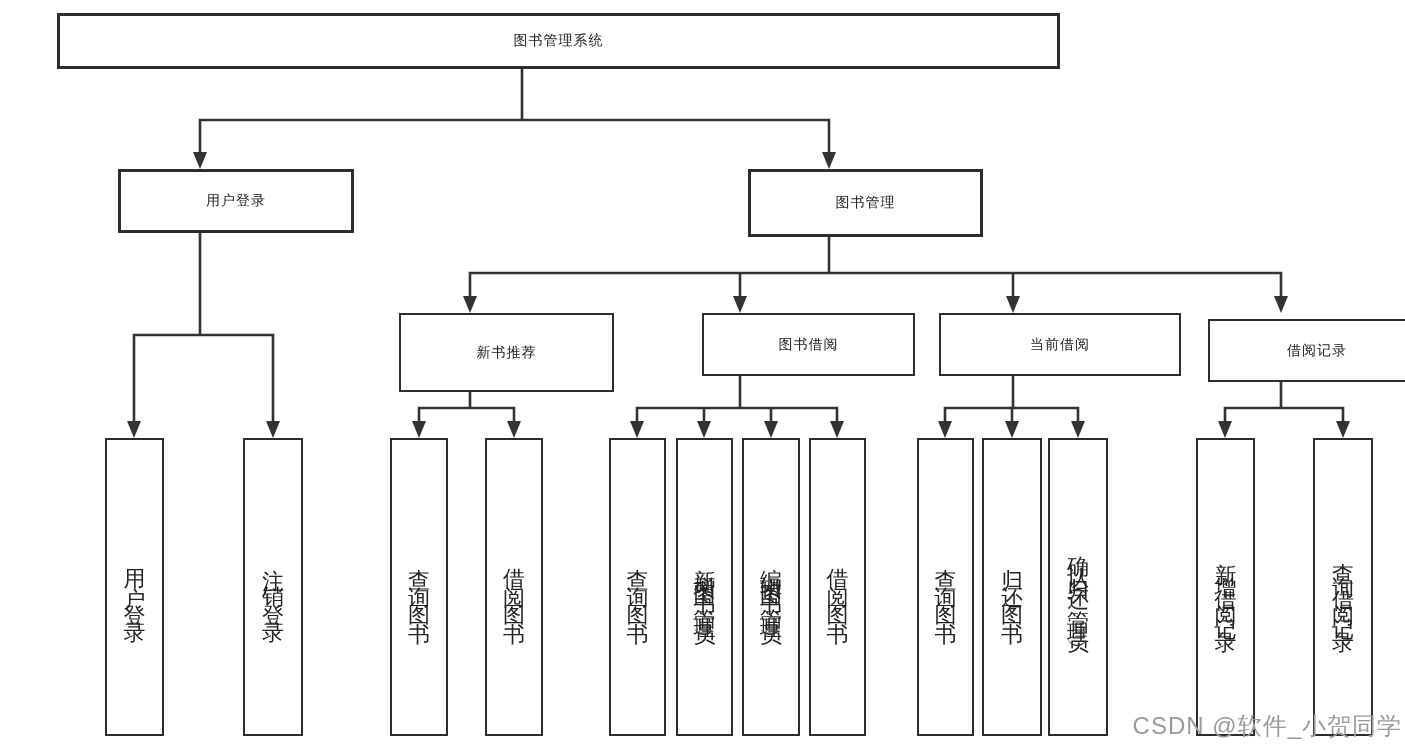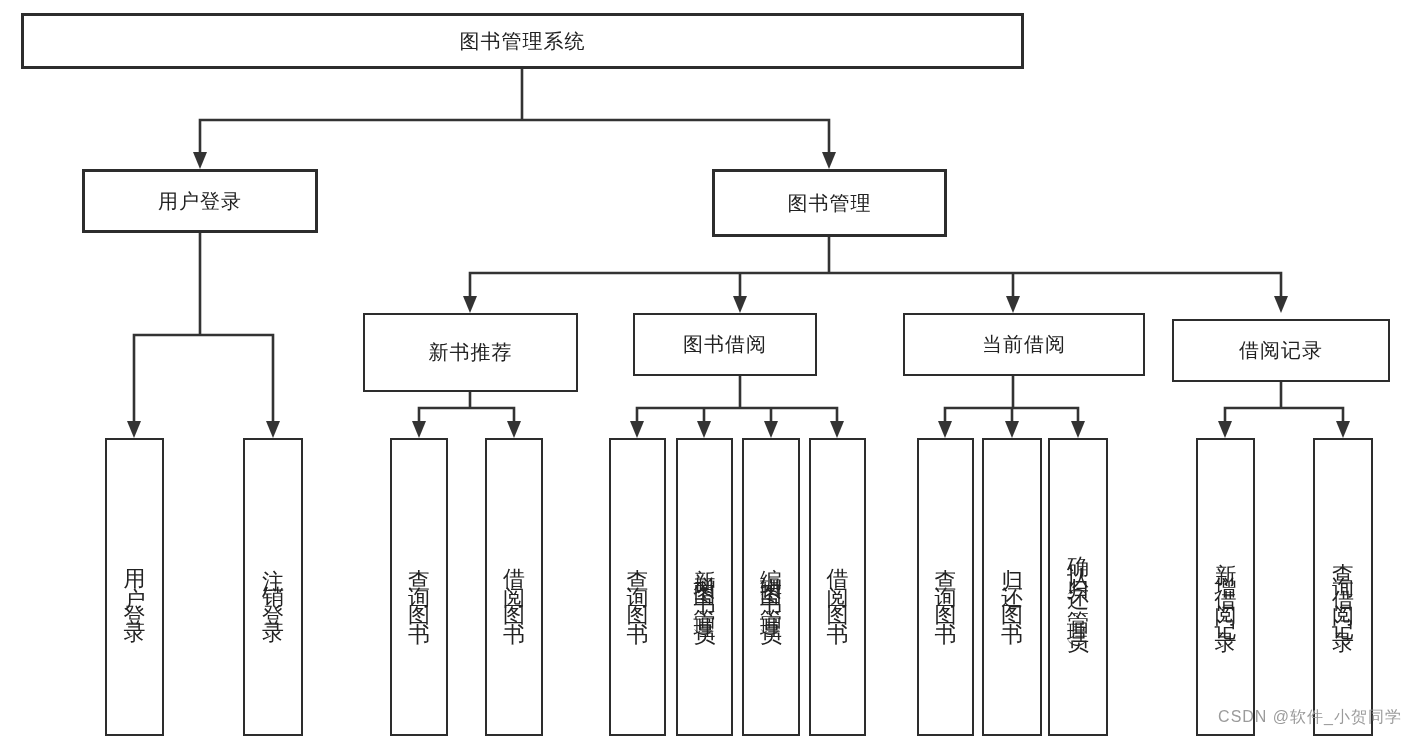--- a/index.html
+++ b/index.html
@@ -20,23 +20,24 @@
   }
   .connectors{position:absolute;left:0;top:0;width:1405px;height:747px;}
   .connectors path{stroke:var(--line);stroke-width:2.6;fill:none;stroke-linecap:square;}
   .connectors polygon{fill:var(--line);stroke:none;}
   .hbox{
     position:absolute;
     box-sizing:border-box;
     background:var(--background);
     border:3px solid var(--border);
     display:flex;align-items:center;justify-content:center;
-    font-size:20px;
+    font-size:14px;
     letter-spacing:1px;
     white-space:nowrap;
+    margin-left:36px;
   }
   .hbox.l3{border-width:2.5px;}
   .leaf{
     position:absolute;
     top:438px;height:298px;
     box-sizing:border-box;
     background:var(--background);
     border:2.5px solid var(--border);
     display:flex;align-items:center;justify-content:center;
   }
@@ -46,22 +47,22 @@
     font-size:22px;
     line-height:1;
     white-space:nowrap;
   }
   .sp18{letter-spacing:18px;}
   .sp14{letter-spacing:14px;}
   .sp11{letter-spacing:11px;}
   .sp8{letter-spacing:8px;}
   .watermark{
     position:absolute;
-    right:3px;bottom:19px;
-    font-size:16px;
+    right:3px;bottom:5px;
+    font-size:24px;
     color:var(--watermark);
     letter-spacing:1px;
     white-space:nowrap;
   }
 </style>
 </head>
 <body>
 
 <div class="stage">
 
@@ -102,21 +103,21 @@
   <div class="hbox" style="left:82px;top:169px;width:236px;height:64px;">
     <span>用户登录</span>
   </div>
   <div class="hbox" style="left:712px;top:169px;width:235px;height:68px;">
     <span>图书管理</span>
   </div>
 
   <div class="hbox l3" style="left:363px;top:313px;width:215px;height:79px;">
     <span>新书推荐</span>
   </div>
-  <div class="hbox l3" style="left:633px;top:313px;width:184px;height:63px;align-items:center;">
+  <div class="hbox l3" style="left:666px;top:313px;width:213px;height:63px;align-items:center;">
     <span>图书借阅</span>
   </div>
   <div class="hbox l3" style="left:903px;top:313px;width:242px;height:63px;">
     <span>当前借阅</span>
   </div>
   <div class="hbox l3" style="left:1172px;top:319px;width:218px;height:63px;">
     <span>借阅记录</span>
   </div>
 
   <div class="leaf" style="left:105px;width:59px;">

